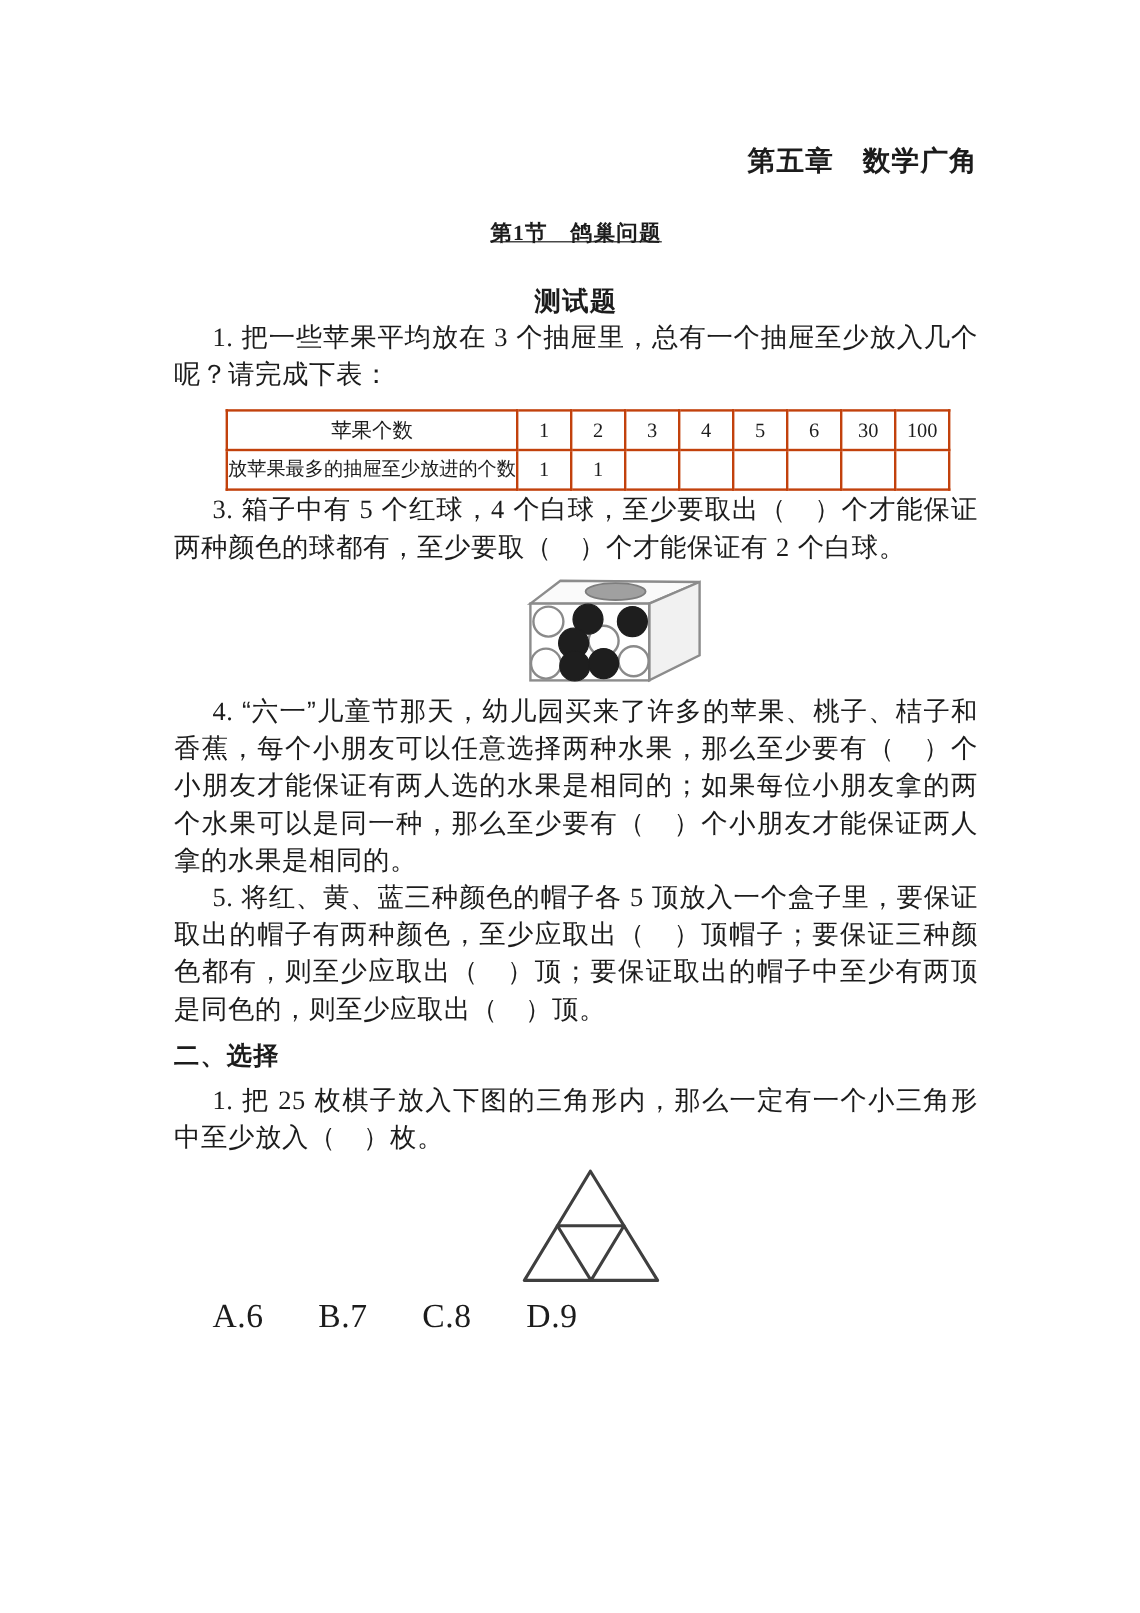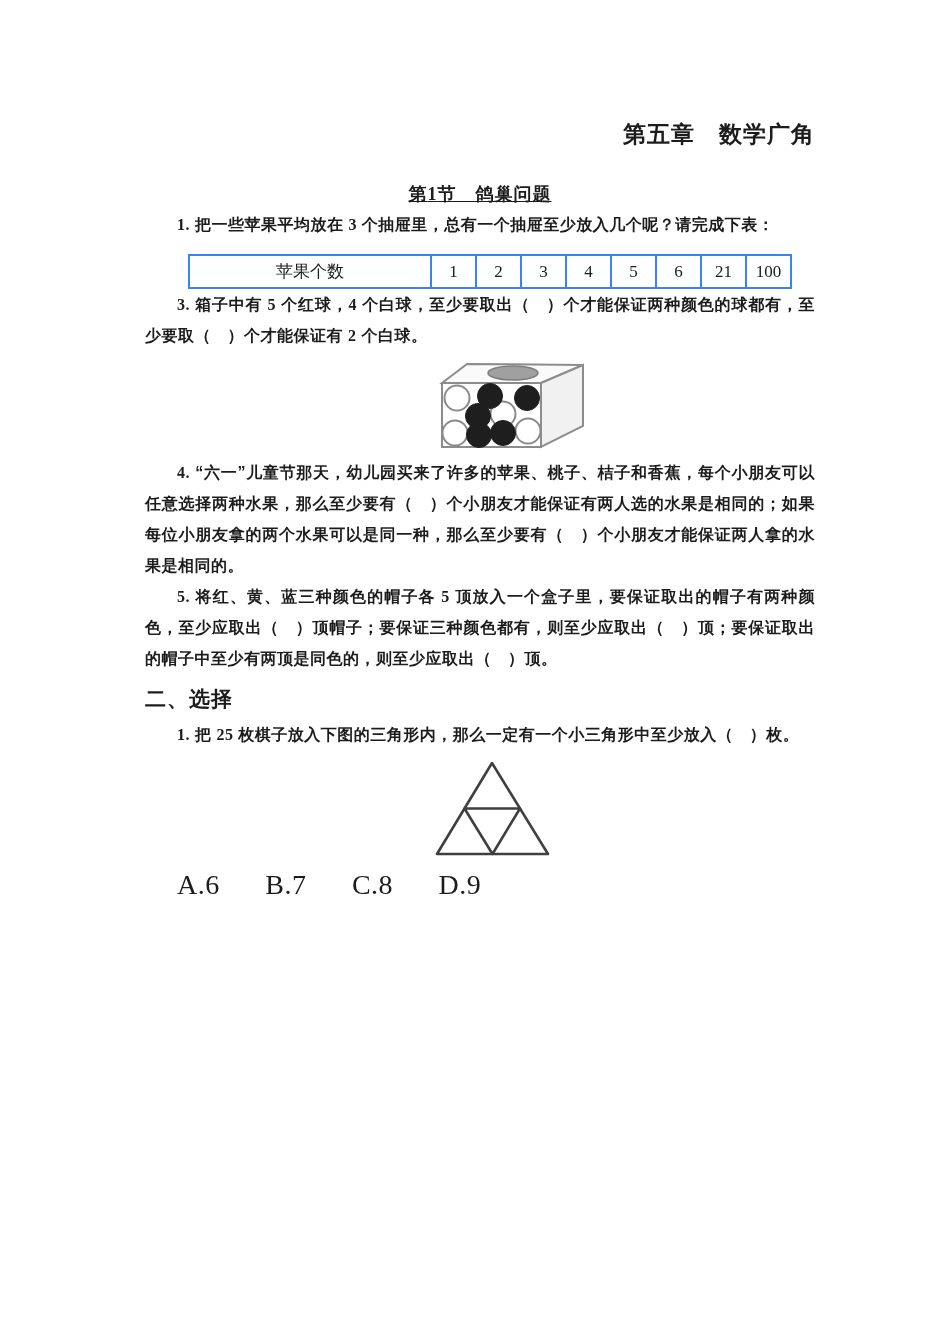--- a/index.html
+++ b/index.html
@@ -21,33 +21,33 @@
   .test-title{
     text-align:center;font-size:22px;font-weight:bold;
     line-height:29px;margin:27px 0 0 0;letter-spacing:1px;
   }
   .part-heading{
     font-size:21px;font-weight:bold;line-height:29px;
     margin:16px 0 0 0;letter-spacing:1px;
   }
   .part-heading.second{margin-top:10px;}
   .q{
-    font-size:16px;line-height:31px;margin:0;
-    text-align:justify;text-indent:32px;letter-spacing:0.5px;font-weight:bold;
+    font-size:22px;line-height:31px;margin:0;
+    text-align:justify;text-indent:32px;letter-spacing:0.5px;
   }
   .q.after-table{margin-top:10px;}
   .q.after-fig{margin-top:6px;}
   .q.second-part{margin-top:6px;}
   
   table.apples{
     border-collapse:collapse;table-layout:fixed;
     width:604px;margin:14px 0 0 43px;
   }
   table.apples td{
-    border:2px solid #3b82f6;height:31px;padding:0;
+    border:2px solid #c2410c;height:31px;padding:0;
     text-align:center;vertical-align:middle;
   }
   td.label-cell{width:240px;font-size:17px;letter-spacing:0;}
   td.label-cell.long{font-size:16px;}
   td.num-cell{font-family:"Liberation Serif",serif;font-size:17px;}
   
   .fig{text-align:center;margin:0;line-height:0;}
   .fig.box-fig{margin-top:8px;transform:translateX(27px);}
   .fig.tri-fig{margin-top:9px;transform:translateX(14px);}
   .box-line{fill:#ffffff;stroke:#8c8c8c;stroke-width:2;}
@@ -66,36 +66,48 @@
 </style>
 </head>
 <body>
 
 <div class="page">
 
   <div class="chapter-title serif-nums">第五章　数学广角</div>
 
   <div class="section-title serif-nums">第<span class="latin">1</span>节　鸽巢问题</div>
 
+  <div class="test-title">测试题</div>
 
 
   <p class="q serif-nums"><span class="latin">1.</span> 把一些苹果平均放在 <span class="latin">3</span> 个抽屉里，总有一个抽屉至少放入几个呢？请完成下表：</p>
 
   <table class="apples">
     <tbody>
         <tr>
       <td class="label-cell">苹果个数</td>
       <td class="num-cell">1</td>
       <td class="num-cell">2</td>
       <td class="num-cell">3</td>
       <td class="num-cell">4</td>
       <td class="num-cell">5</td>
       <td class="num-cell">6</td>
-      <td class="num-cell">21</td>
+      <td class="num-cell">30</td>
       <td class="num-cell">100</td>
+    </tr>
+    <tr>
+      <td class="label-cell long">放苹果最多的抽屉至少放进的个数</td>
+      <td class="num-cell">1</td>
+      <td class="num-cell">1</td>
+      <td class="num-cell"></td>
+      <td class="num-cell"></td>
+      <td class="num-cell"></td>
+      <td class="num-cell"></td>
+      <td class="num-cell"></td>
+      <td class="num-cell"></td>
     </tr>
   </tbody>
     </table>
 
 
   <p class="q serif-nums"><span class="latin">3.</span> 箱子中有 <span class="latin">5</span> 个红球，<span class="latin">4</span> 个白球，至少要取出（　）个才能保证两种颜色的球都有，至少要取（　）个才能保证有 <span class="latin">2</span> 个白球。</p>
 
   <div class="fig box-fig">
     <svg width="165" height="92" viewBox="0 0 165 92">
       <polygon class="box-top" points="17,24 42,5 158,6 116,24"></polygon>

